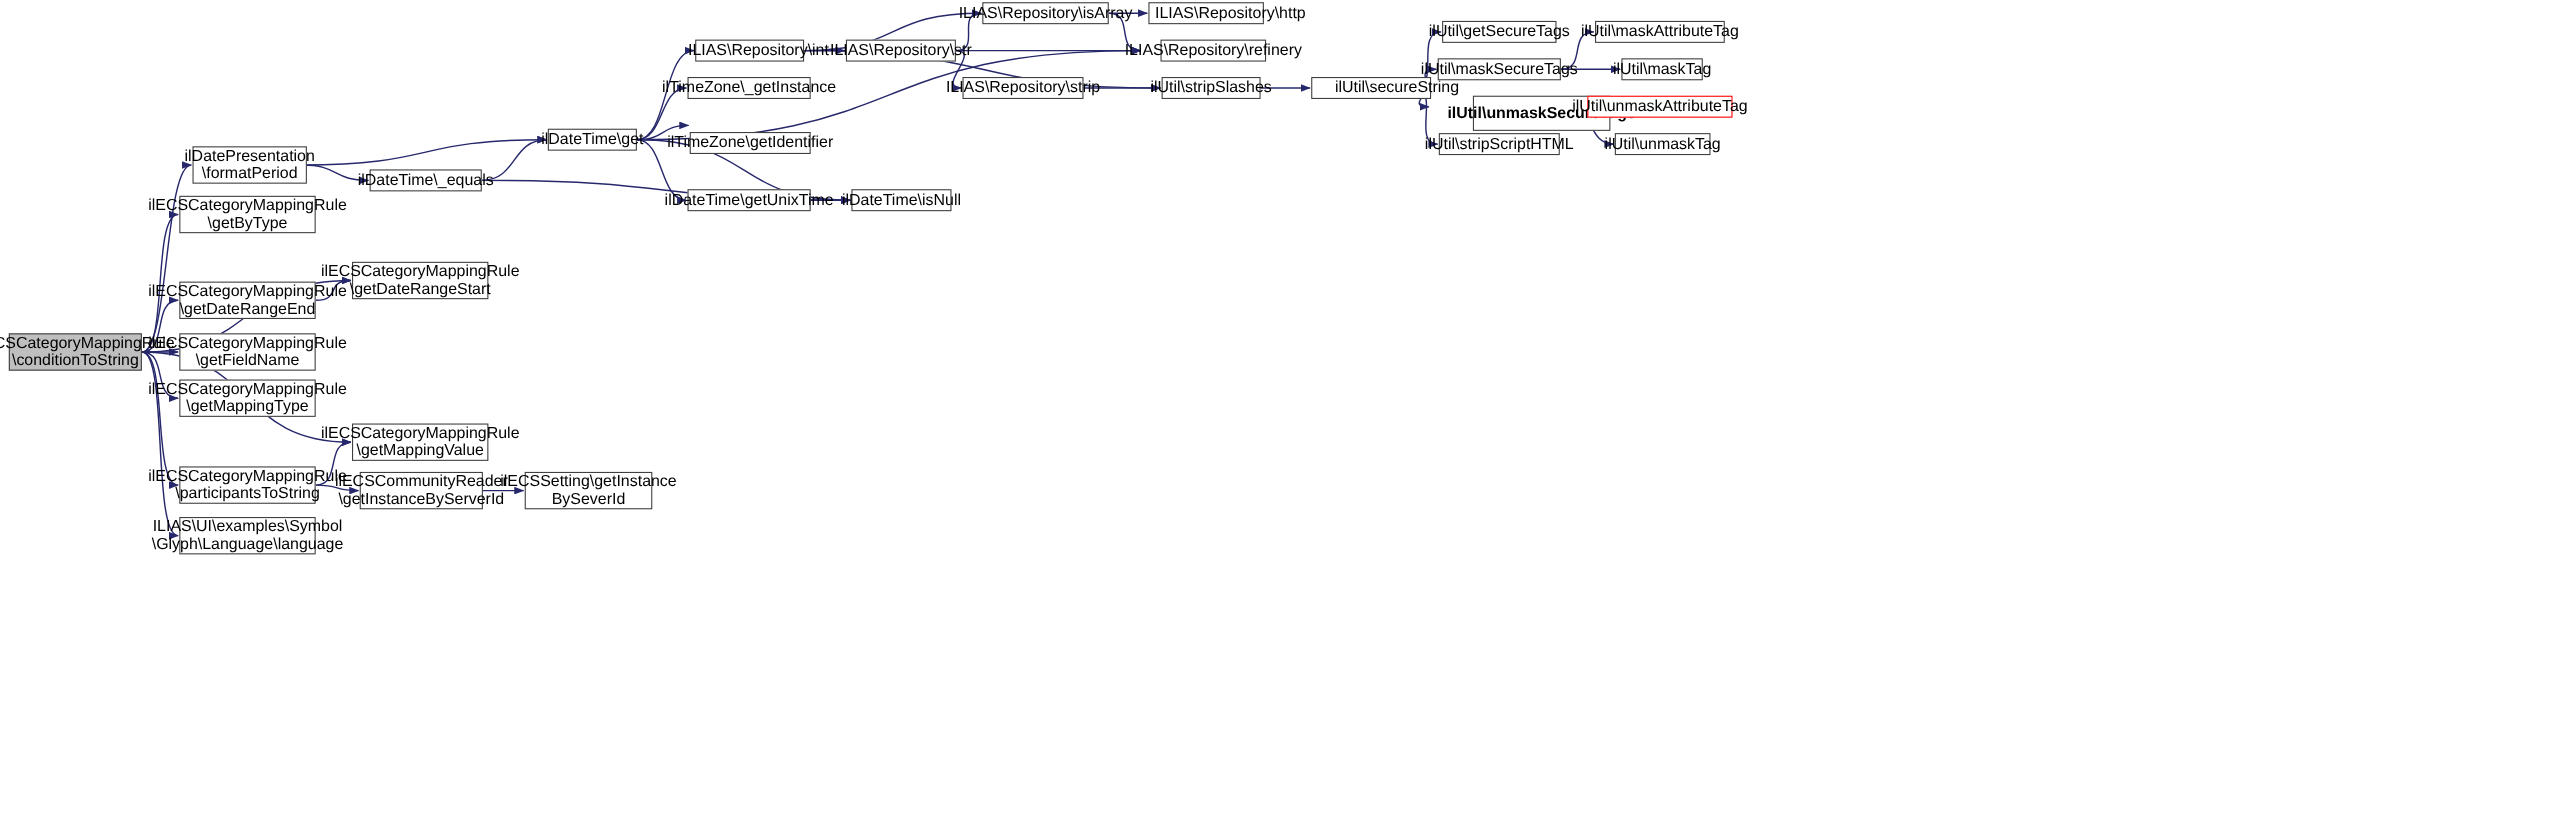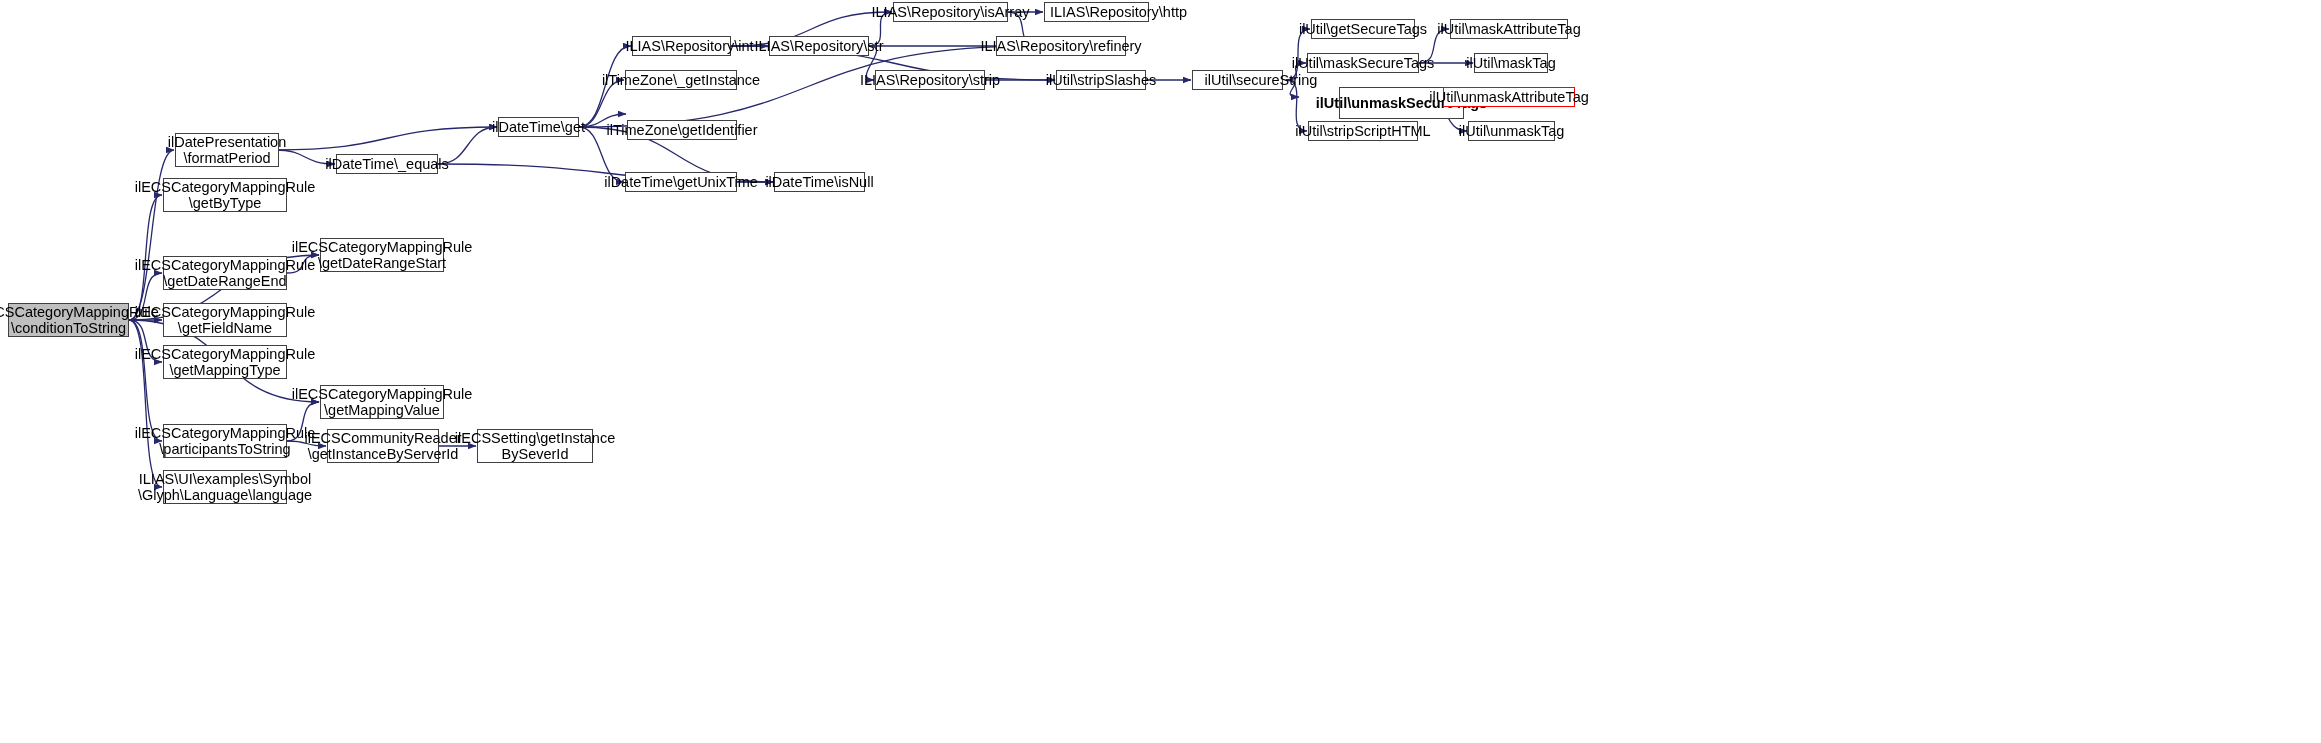--- a/index.html
+++ b/index.html
@@ -143,27 +143,27 @@
       </div>
       <div class="node" style="left: 893px; top: 2px; width: 115px; height: 20px;">
         <span>ILIAS\Repository\isArray</span>
       </div>
       <div class="node" style="left: 875px; top: 70px; width: 110px; height: 20px;">
         <span>ILIAS\Repository\strip</span>
       </div>
       <div class="node" style="left: 1044px; top: 2px; width: 105px; height: 20px; padding-left: 44px;">
         <span>ILIAS\Repository\http</span>
       </div>
-      <div class="node" style="left: 996px; top: 36px; width: 130px; height: 20px;">
+      <div class="node" style="left: 1055px; top: 36px; width: 96px; height: 20px;">
         <span>ILIAS\Repository\refinery</span>
       </div>
       <div class="node" style="left: 1056px; top: 70px; width: 90px; height: 20px;">
         <span>ilUtil\stripSlashes</span>
       </div>
-      <div class="node" style="left: 1192px; top: 70px; width: 91px; height: 20px; padding-left: 47px;">
+      <div class="node" style="left: 1192px; top: 70px; width: 109px; height: 20px; padding-left: 47px;">
         <span>ilUtil\secureString</span>
       </div>
       <div class="node" style="left: 1311px; top: 19px; width: 104px; height: 20px;">
         <span>ilUtil\getSecureTags</span>
       </div>
       <div class="node" style="left: 1307px; top: 53px; width: 112px; height: 20px;">
         <span>ilUtil\maskSecureTags</span>
       </div>
       <div class="node" style="left: 1339px; top: 87px; width: 125px; height: 32px; font-weight: bold;">
         <span>ilUtil\unmaskSecureTags</span>

